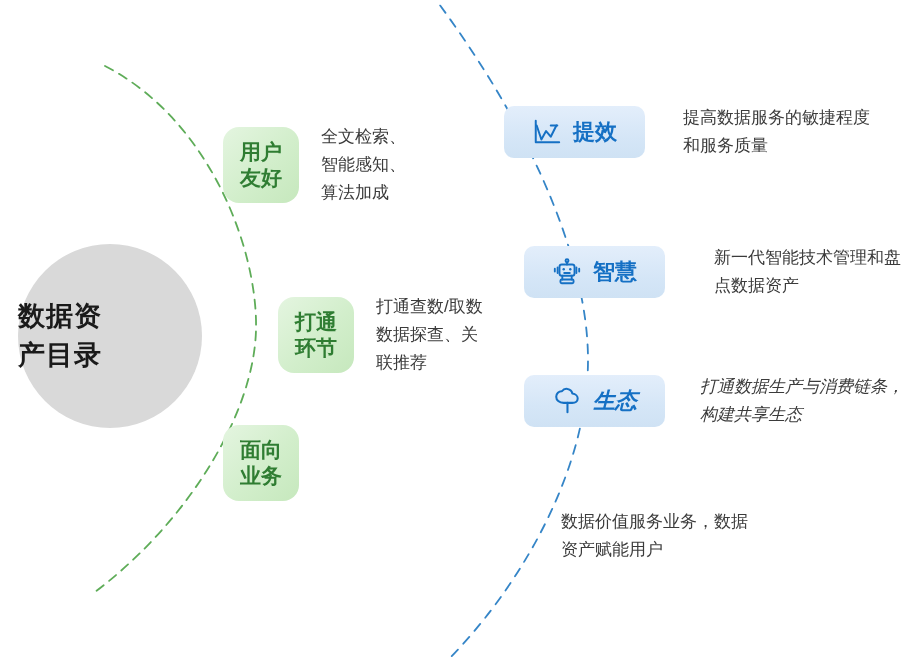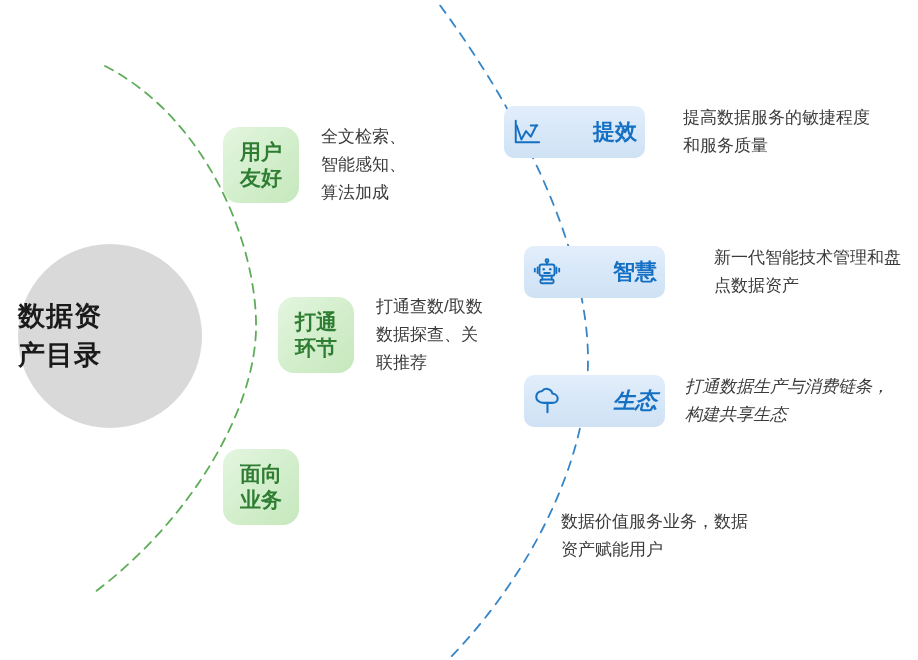--- a/index.html
+++ b/index.html
@@ -85,24 +85,23 @@
     position: absolute;
     display: flex;
     align-items: center;
   }
   .blue-pill {
     height: 52px;
     border-radius: 10px;
     background: linear-gradient(180deg, #e3eefb 0%, #d5e6f7 60%, #cfe2f4 100%);
     display: flex;
     align-items: center;
-    padding: 0 8px;
+    padding: 0 28px;
     flex: none;
     box-sizing: border-box;
-    gap: 40px;
   }
   .blue-pill .icon {
     width: 30px;
     height: 30px;
     flex: none;
     display: block;
   }
   .blue-pill .blabel {
     margin-left: 11px;
     font-size: 22px;
@@ -145,21 +144,21 @@
   <div class="green-node" style="left:223px; top:123px;">
     <div class="green-chip">
       <span>用户
 友好</span>
     </div>
     <div class="green-desc">全文检索、
 智能感知、
 算法加成</div>
   </div>
 
-  <div class="green-node" style="left:223px; top:449px;">
+  <div class="green-node" style="left:223px; top:425px;">
     <div class="green-chip">
       <span>面向
 业务</span>
     </div>
   </div>
 
   <div class="blue-node" style="left:504px; top:104px;">
     <div class="blue-pill">
       <svg class="icon" viewBox="0 0 32 32" xmlns="http://www.w3.org/2000/svg">
         <g fill="none" stroke="#1570c4" stroke-width="2.1" stroke-linecap="round" stroke-linejoin="round">
@@ -201,21 +200,21 @@
       <svg class="icon" viewBox="0 0 32 32" xmlns="http://www.w3.org/2000/svg">
         <g fill="none" stroke="#1570c4" stroke-width="2.2" stroke-linecap="round" stroke-linejoin="round">
           <path d="M12.5 18 C7.5 18 4.5 14.8 4.5 11.4 C4.5 8.2 7.2 5.4 10.6 5.6
                    C12 3.6 14.3 2.6 16.6 3.1 C19.2 3.6 21.2 5.6 21.7 8
                    C25.3 8.4 27.6 11 27.4 13.6 C27.2 16.2 24.8 18 21.6 18 Z"></path>
           <path d="M16.5 18 L16.5 28"></path>
         </g>
       </svg>
       <div class="blabel">生态</div>
     </div>
-    <div class="blue-desc" style="margin-left:20px;">打通数据生产与消费链条，
+    <div class="blue-desc" style="margin-left:35px;">打通数据生产与消费链条，
 构建共享生态</div>
   </div>
 
   <div class="blue-node" style="left:504px; top:508px;">
     <div class="blue-desc" style="margin-left:57px;">数据价值服务业务，数据
 资产赋能用户</div>
   </div>
 
 </div>
 

